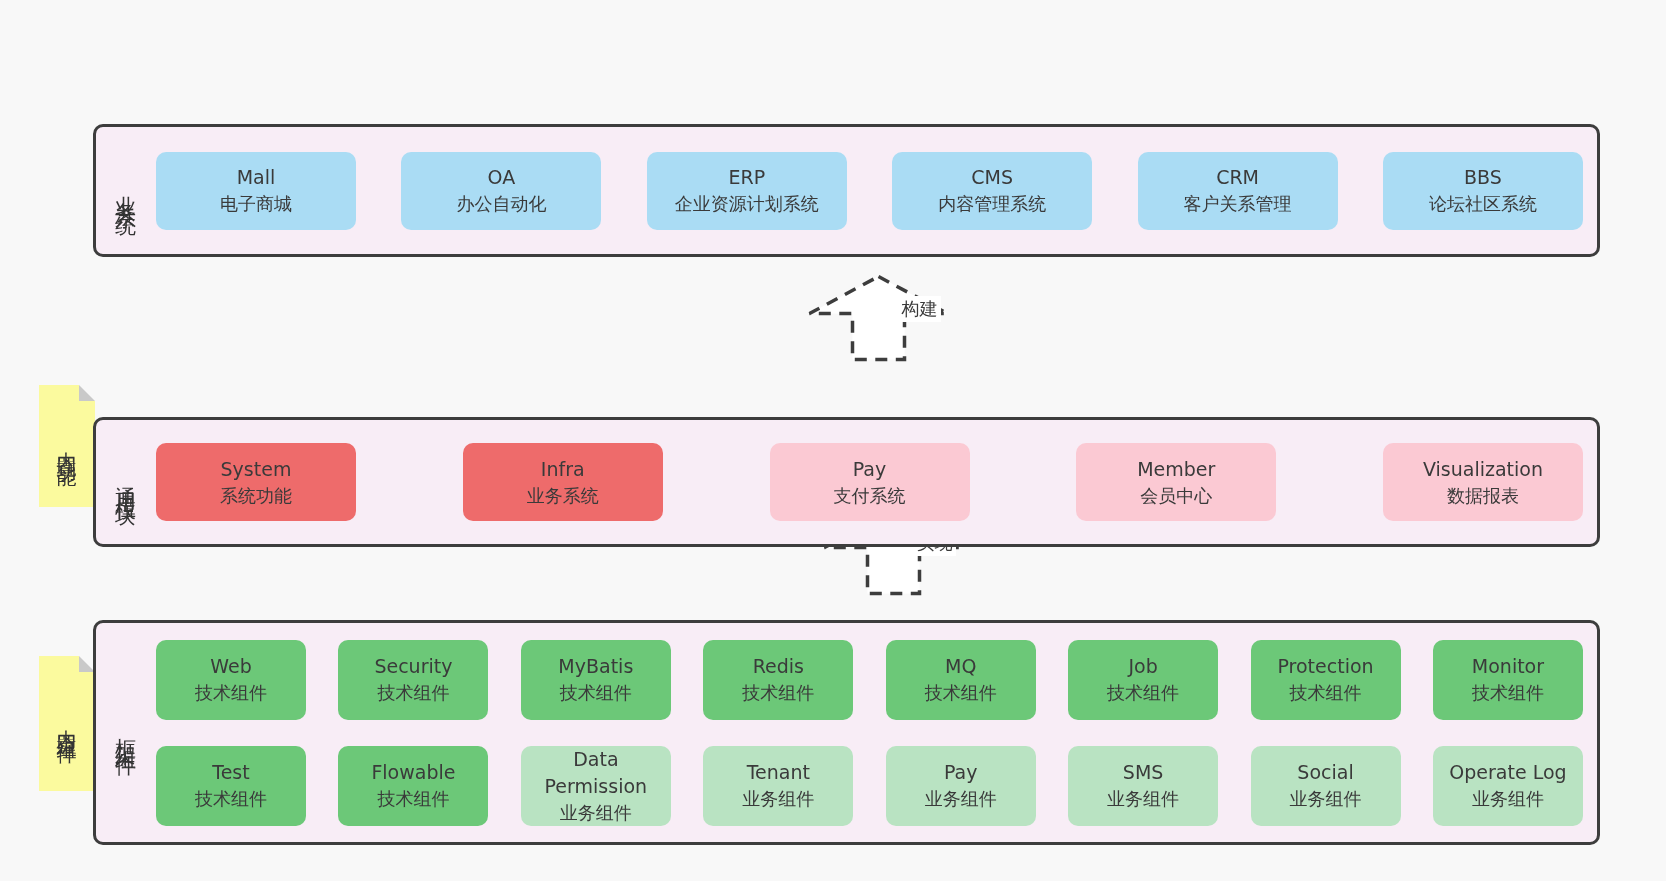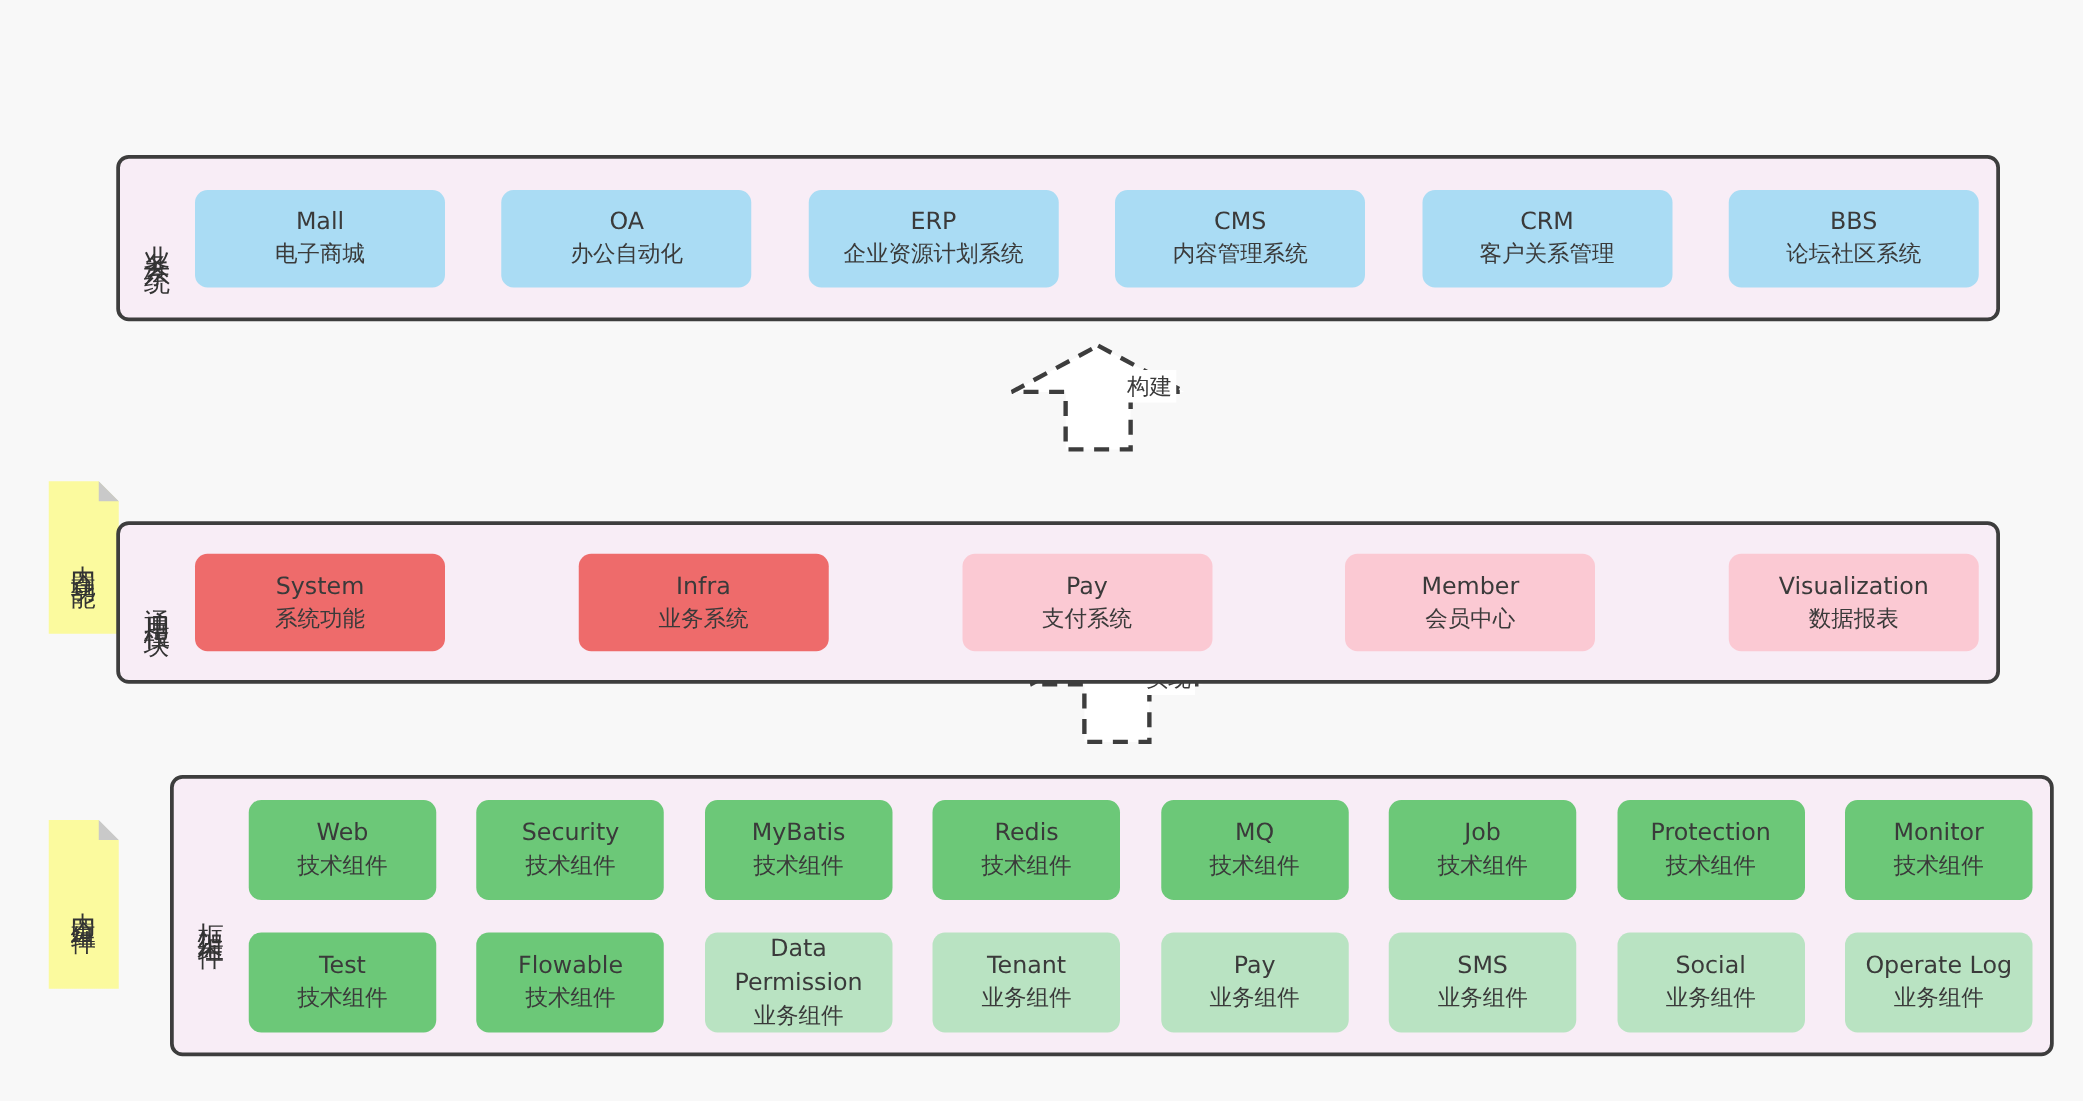--- a/index.html
+++ b/index.html
@@ -160,21 +160,21 @@
     <svg viewBox="0 0 143 88">
       <polygon class="arrow-shape" points="71.5,2.5 140.5,39.5 97.5,39.5 97.5,85.5 45.5,85.5 45.5,39.5 2.5,39.5"></polygon>
     </svg>
     <span class="arrow-label">实现</span>
   </div>
 
   <div class="sticky" style="top:656px;height:135px;">
     <span>内置组件</span>
   </div>
 
-  <section class="panel" style="top:620px;height:225px;margin-left:43px;">
+  <section class="panel" style="top:620px;height:225px;">
     <div class="panel-label">
       <span>框架组件</span>
     </div>
     <div class="rows">
       <div class="boxes cols-8">
         <div class="box" data-variant="green">
           <div class="box-title">Web</div>
           <div class="box-subtitle">技术组件</div>
         </div>
         <div class="box" data-variant="green">

